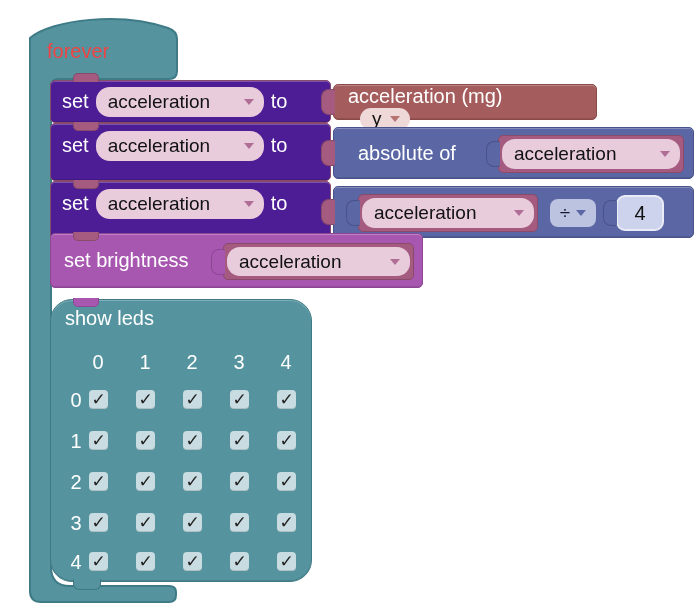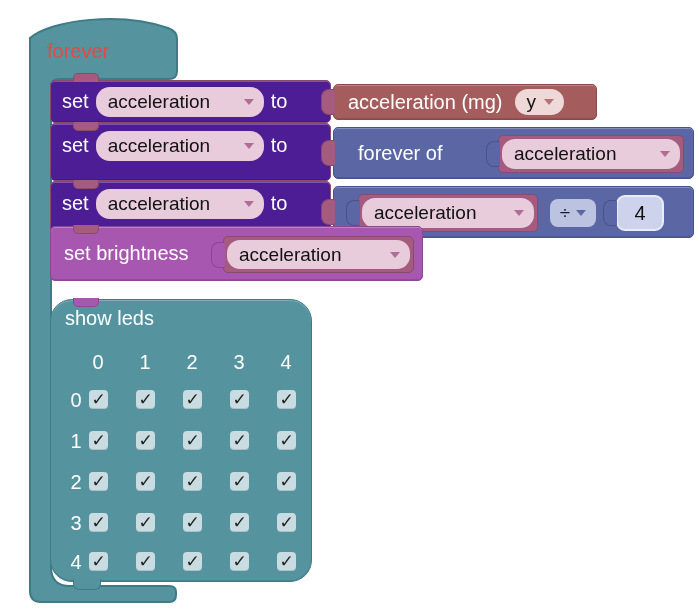--- a/index.html
+++ b/index.html
@@ -15,25 +15,25 @@
   .purple{background:#A857B0;border-color:#8D4694;}
   .teal{background:#55949F;border-color:#3E7B86;}
 
   .lbl{color:#fff;font-size:20px;white-space:nowrap;}
   .hat-label{position:absolute;left:47px;top:40px;color:#ef4444;font-size:20px;}
 
   
   .r-set1{left:50px;top:80px;width:281px;height:43px;display:flex;align-items:center;padding-left:11px;gap:7px;}
   .r-set2{left:50px;top:123px;width:281px;height:58px;display:flex;align-items:center;padding-left:11px;gap:7px;padding-bottom:13px;}
   .r-set3{left:50px;top:181px;width:281px;height:58px;display:flex;align-items:center;padding-left:11px;gap:7px;padding-bottom:13px;}
-  .r-bright{left:50px;top:226px;width:373px;height:55px;display:flex;align-items:center;padding-left:13px;}
+  .r-bright{left:50px;top:233px;width:373px;height:55px;display:flex;align-items:center;padding-left:13px;}
   .r-leds{left:50px;top:299px;width:262px;height:283px;border-radius:22px;}
 
   
-  .v1{left:333px;top:84px;width:264px;height:36px;display:flex;align-items:center;padding-left:14px;}
+  .v1{left:333px;top:84px;width:264px;height:36px;display:flex;align-items:flex-start;padding-left:14px;flex-direction:column;}
   .v2{left:333px;top:127px;width:361px;height:52px;display:flex;align-items:center;padding-left:24px;}
   .v3{left:333px;top:186px;width:361px;height:52px;}
 
   .dropdown{display:inline-flex;align-items:center;justify-content:space-between;
             background:#E8CCDC;border-radius:14px;height:30px;padding:0 10px 0 12px;
             color:#111;font-size:19px;gap:8px;box-sizing:border-box;cursor:pointer;}
   .dd-main{width:168px;}
   .arr{width:0;height:0;border-left:5px solid transparent;border-right:5px solid transparent;border-top:6px solid #B06D95;}
   .red .dropdown{background:#EFD8D8;}
   .red .arr{border-top-color:#B77272;}
@@ -118,21 +118,21 @@
     <span class="lbl">set</span>
     <span class="dropdown dd-main">
       <span>acceleration</span>
       <span class="arr"></span>
     </span>
     <span class="lbl">to</span>
   </div>
 
   <div class="blk blue v2">
     <div class="sock sock-rose"></div>
-    <span class="lbl">forever of</span>
+    <span class="lbl">absolute of</span>
     <div class="var-block vb-2">
       <div class="sock sock-blue"></div>
       <span class="dropdown">
         <span>acceleration</span>
         <span class="arr"></span>
       </span>
     </div>
   </div>
 
   <div class="blk rose r-set3">

